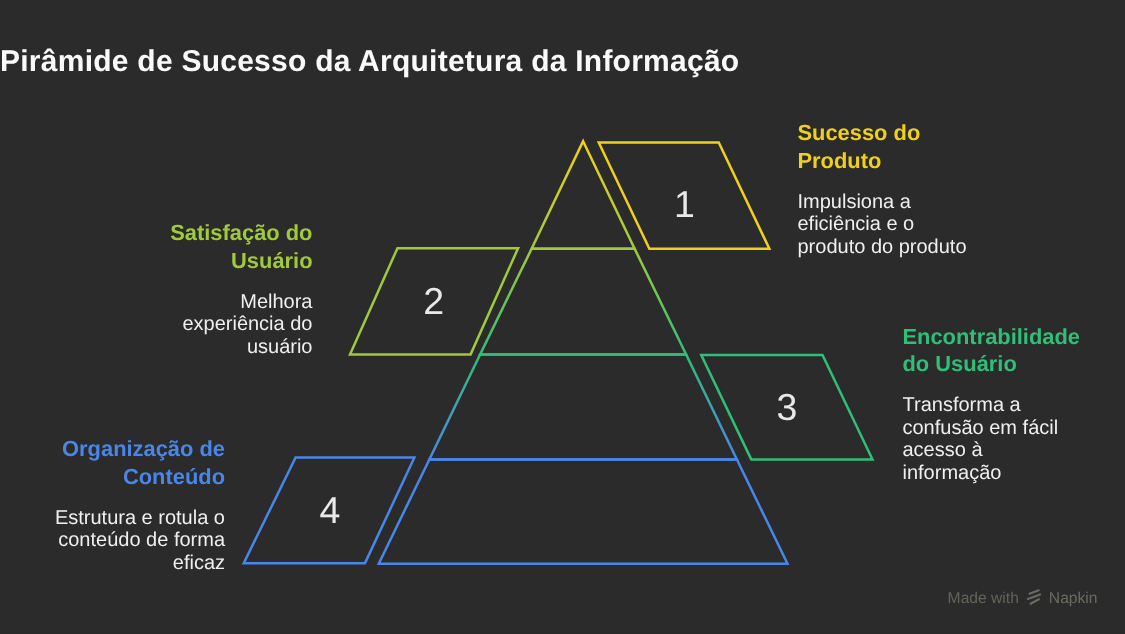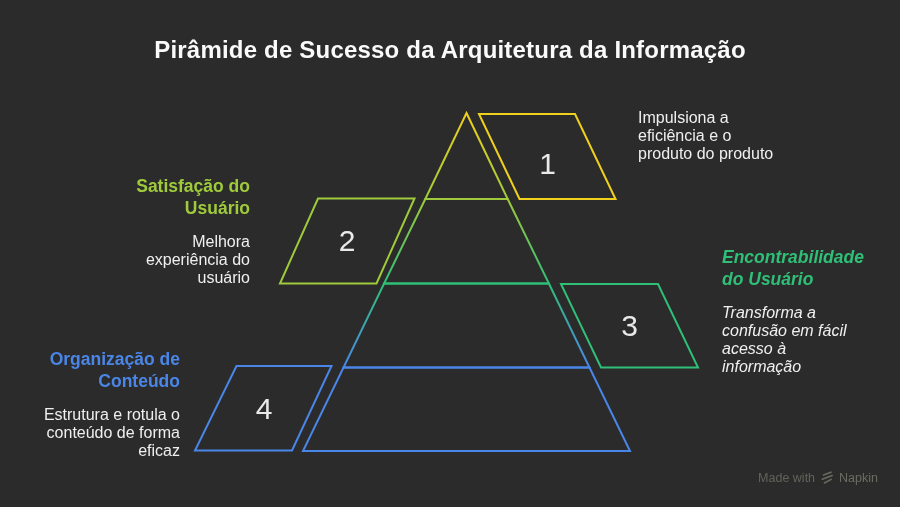--- a/index.html
+++ b/index.html
@@ -7,41 +7,41 @@
     position: relative;
     width: 900px;
     height: 507px;
     background: #2b2b2b;
     font-family: "Liberation Sans", sans-serif;
     overflow: hidden;
   }
   .title {
     position: absolute;
     left: 0; right: 0; top: 36px;
-    text-align: center;
+    text-align: left;
     color: #fafafa;
     font-size: 24px;
     font-weight: bold;
     letter-spacing: 0.2px;
   }
   .pyramid-svg { position: absolute; left: 0; top: 0; }
 
   .label { position: absolute; }
   .label .heading { font-size: 17.5px; font-weight: bold; line-height: 22px; }
   .label .desc { margin-top: 14px; font-size: 16px; line-height: 18px; color: #efefef; }
   .align-right { text-align: right; }
 
   .c-yellow { color: #efd01d; }
   .c-lime   { color: #9fca3b; }
   .c-green  { color: #2fbf77; }
   .c-blue   { color: #4a86e8; }
 
   .label-1 { left: 638px; top: 95px;  width: 150px; }
   .label-2 { right: 650px; top: 175px; width: 190px; }
-  .label-3 { left: 722px; top: 246px; width: 175px; font-style: italic; }
+  .label-3 { left: 722px; top: 258px; width: 175px; }
   .label-4 { right: 720px; top: 348px; width: 190px; }
 
   .watermark {
     position: absolute;
     right: 22px; top: 470px;
     display: flex; align-items: center; gap: 5px;
     color: #63635b;
     font-size: 12.5px;
   }
   .watermark .brand { color: #6b6b62; }
@@ -79,20 +79,24 @@
     <polygon points="561,284 658,284 698,367.5 601,367.5" fill="none" stroke="#2fbf77" stroke-width="2"></polygon>
     <polygon points="236.5,366 331.5,366 292,450.5 195,450.5" fill="none" stroke="#4a86e8" stroke-width="2"></polygon>
 
     <text x="547.5" y="173.5" text-anchor="middle" font-size="30" fill="#e9e9e9" font-family="Liberation Sans, sans-serif">1</text>
     <text x="347" y="251" text-anchor="middle" font-size="30" fill="#e9e9e9" font-family="Liberation Sans, sans-serif">2</text>
     <text x="629.5" y="336" text-anchor="middle" font-size="30" fill="#e9e9e9" font-family="Liberation Sans, sans-serif">3</text>
     <text x="264" y="418.5" text-anchor="middle" font-size="30" fill="#e9e9e9" font-family="Liberation Sans, sans-serif">4</text>
   </svg>
 
   <div class="label label-1">
+    <div class="heading c-yellow">
+      <div>Sucesso do</div>
+      <div>Produto</div>
+    </div>
     <div class="desc">
       <div>Impulsiona a</div>
       <div>eficiência e o</div>
       <div>produto do produto</div>
     </div>
   </div>
 
   <div class="label label-2 align-right">
     <div class="heading c-lime">
       <div>Satisfação do</div>

